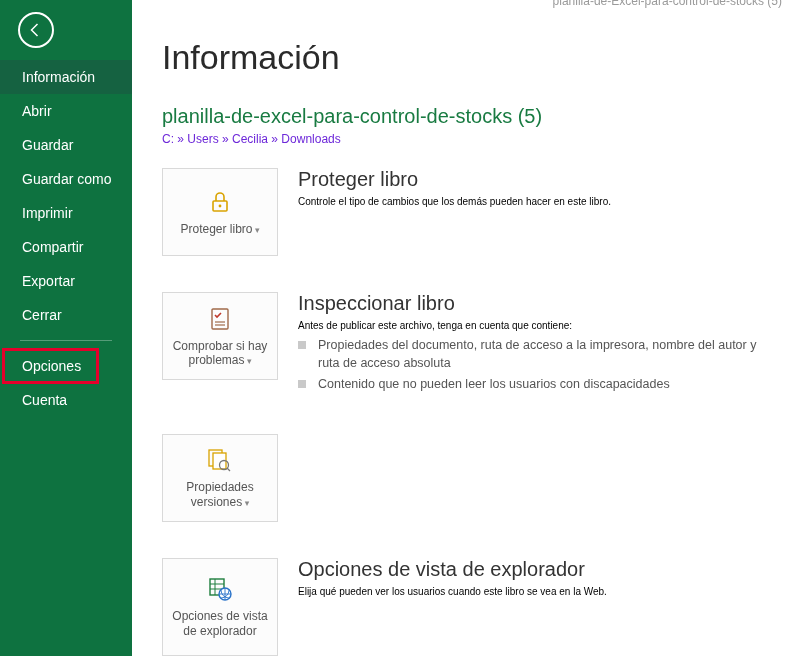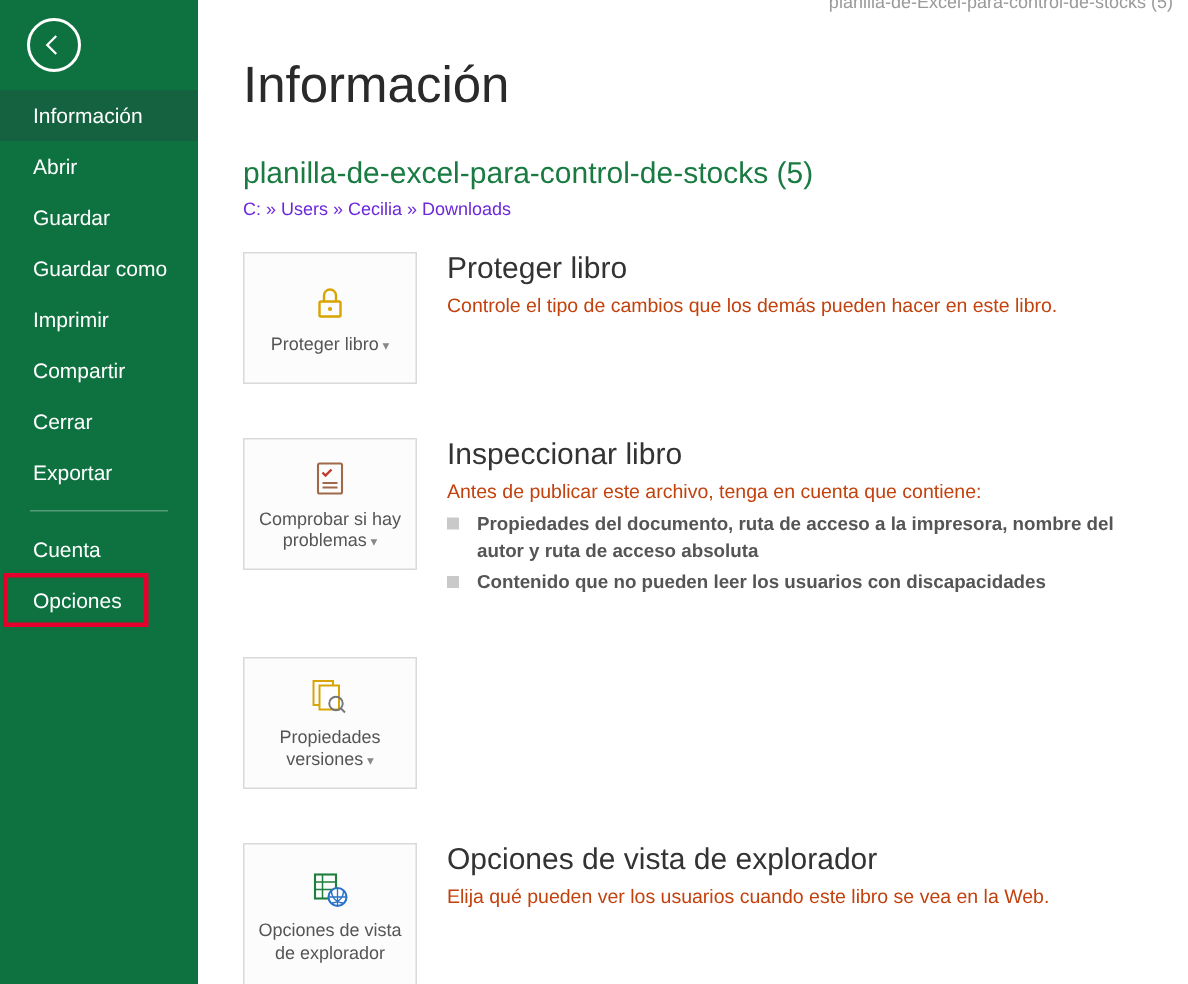--- a/index.html
+++ b/index.html
@@ -17,48 +17,48 @@
     .file-name { color: #197b42; font-size: 20px; font-weight: 400; margin-bottom: 4px; }
     .file-path { color: #6d28d9; font-size: 12px; margin-bottom: 22px; }
     .section { display: flex; margin-bottom: 36px; }
     .card { width: 116px; height: 88px; min-height: 76px; border: 1px solid #d9d9d9; background: #fcfcfc; display: flex; flex-direction: column; align-items: center; justify-content: center; text-align: center; font-size: 12px; color: #555; padding: 4px; cursor: pointer; }
     .card.tall { height: 98px; }
     .card .icon-wrap { margin-bottom: 6px; height: 28px; display: flex; align-items: center; justify-content: center; }
     .card .card-label { line-height: 1.2; }
     .card .dropdown-mark::after { content: " ▾"; font-size: 9px; color: #888; }
     .section-body { margin-left: 20px; flex: 1; }
     .section-title { font-size: 20px; color: #333; font-weight: 400; margin-bottom: 4px; }
-    .section-desc { font-size: 13px; color: #c2410c; line-height: 1.4; }
+    .section-desc { font-size: 10px; color: #000000; line-height: 1.4; }
     .bullets { margin-top: 4px; }
-    .bullet-row { display: flex; align-items: flex-start; margin-bottom: 4px; font-weight: bold; }
+    .bullet-row { display: flex; align-items: flex-start; margin-bottom: 4px; }
     .bullet-sq { width: 8px; height: 8px; background: #c9c9c9; margin-top: 4px; margin-right: 12px; flex-shrink: 0; }
     .bullet-txt { font-size: 12.5px; color: #555; line-height: 1.4; }
     .ver-row { display: flex; align-items: flex-start; }
     .ver-icon { width: 14px; height: 16px; border: 1px dotted #bbb; margin-right: 10px; margin-top: 1px; flex-shrink: 0; }
   </style>
 </head>
 <body>
 
 <div class="sidebar">
   <div class="back-btn">
     <svg viewBox="0 0 24 24">
         <path d="M14 4 L6 12 L14 20" stroke="#fff" stroke-width="2" fill="none"></path>
       </svg>
   </div>
   <div class="sidebar-item selected">Información</div>
   <div class="sidebar-item">Abrir</div>
   <div class="sidebar-item">Guardar</div>
   <div class="sidebar-item">Guardar como</div>
   <div class="sidebar-item">Imprimir</div>
   <div class="sidebar-item">Compartir</div>
+  <div class="sidebar-item">Exportar</div>
   <div class="sidebar-item">Cerrar</div>
-  <div class="sidebar-item">Exportar</div>
   <div class="sidebar-sep"></div>
+  <div class="sidebar-item highlight">Opciones</div>
   <div class="sidebar-item">Cuenta</div>
-  <div class="sidebar-item highlight">Opciones</div>
 </div>
 
 <div class="main">
   <div class="toptitle">planilla-de-Excel-para-control-de-stocks (5)</div>
 
   <h1 class="page-title">Información</h1>
   <div class="file-name">planilla-de-excel-para-control-de-stocks (5)</div>
   <div class="file-path">C: » Users » Cecilia » Downloads</div>
 
   <div class="section">

